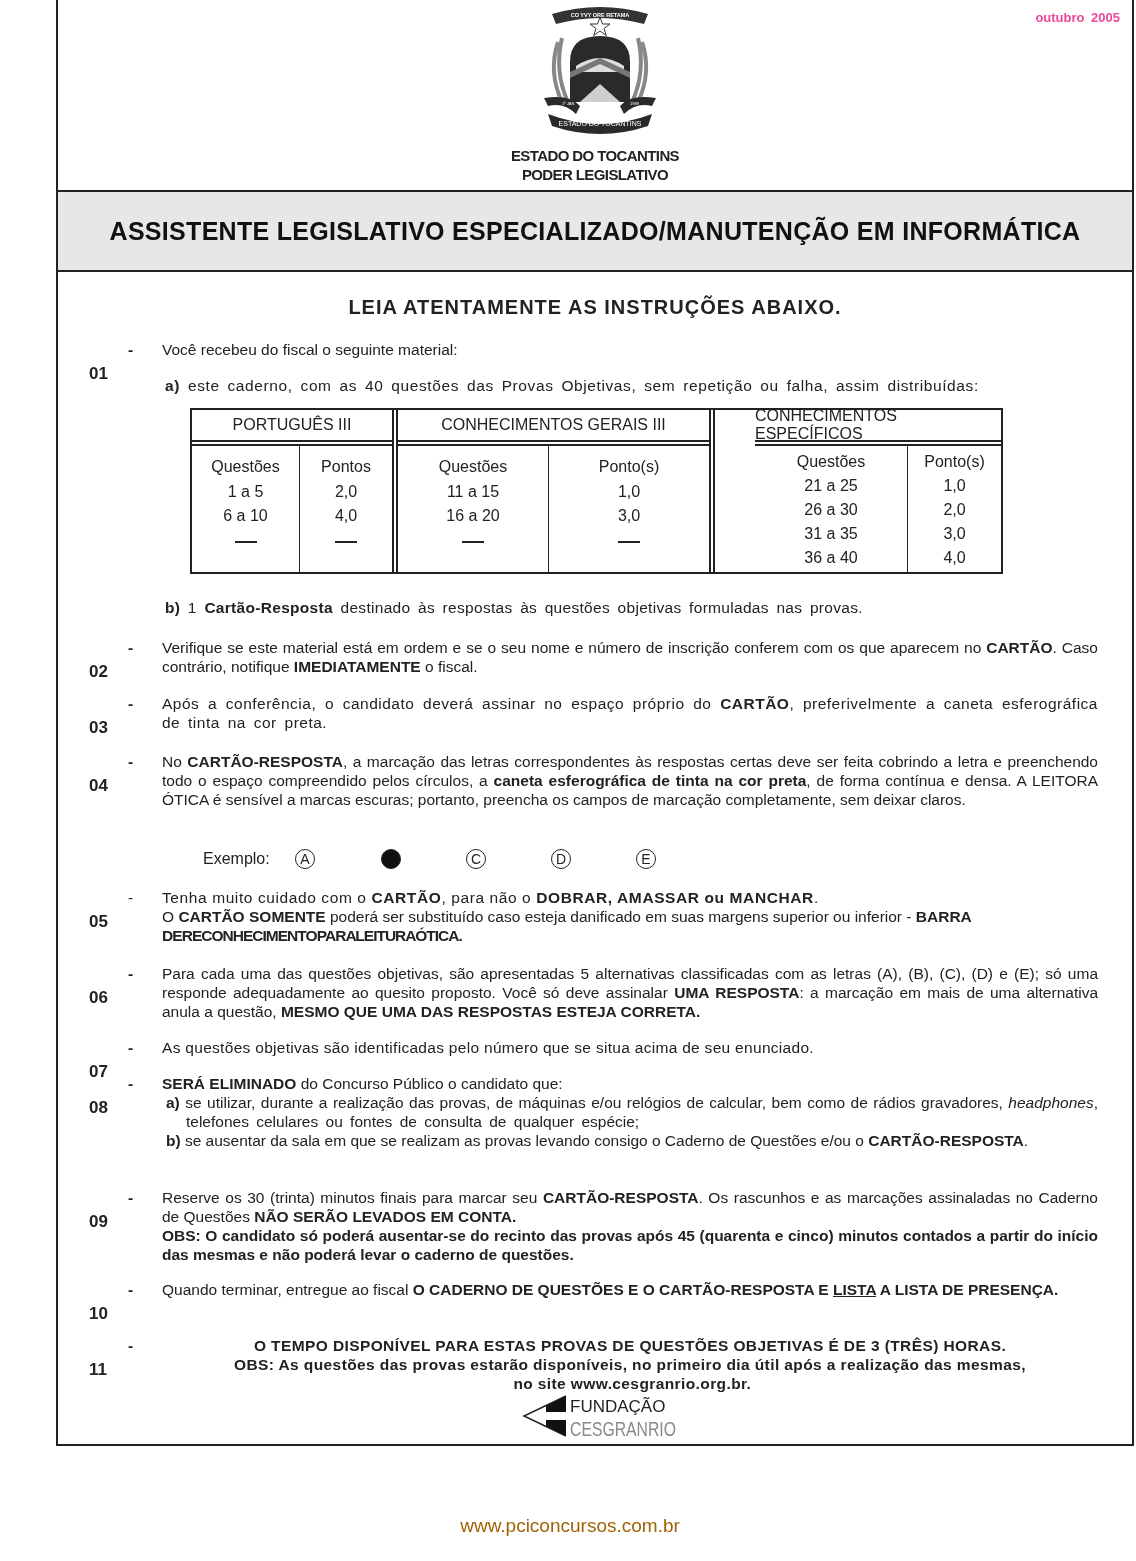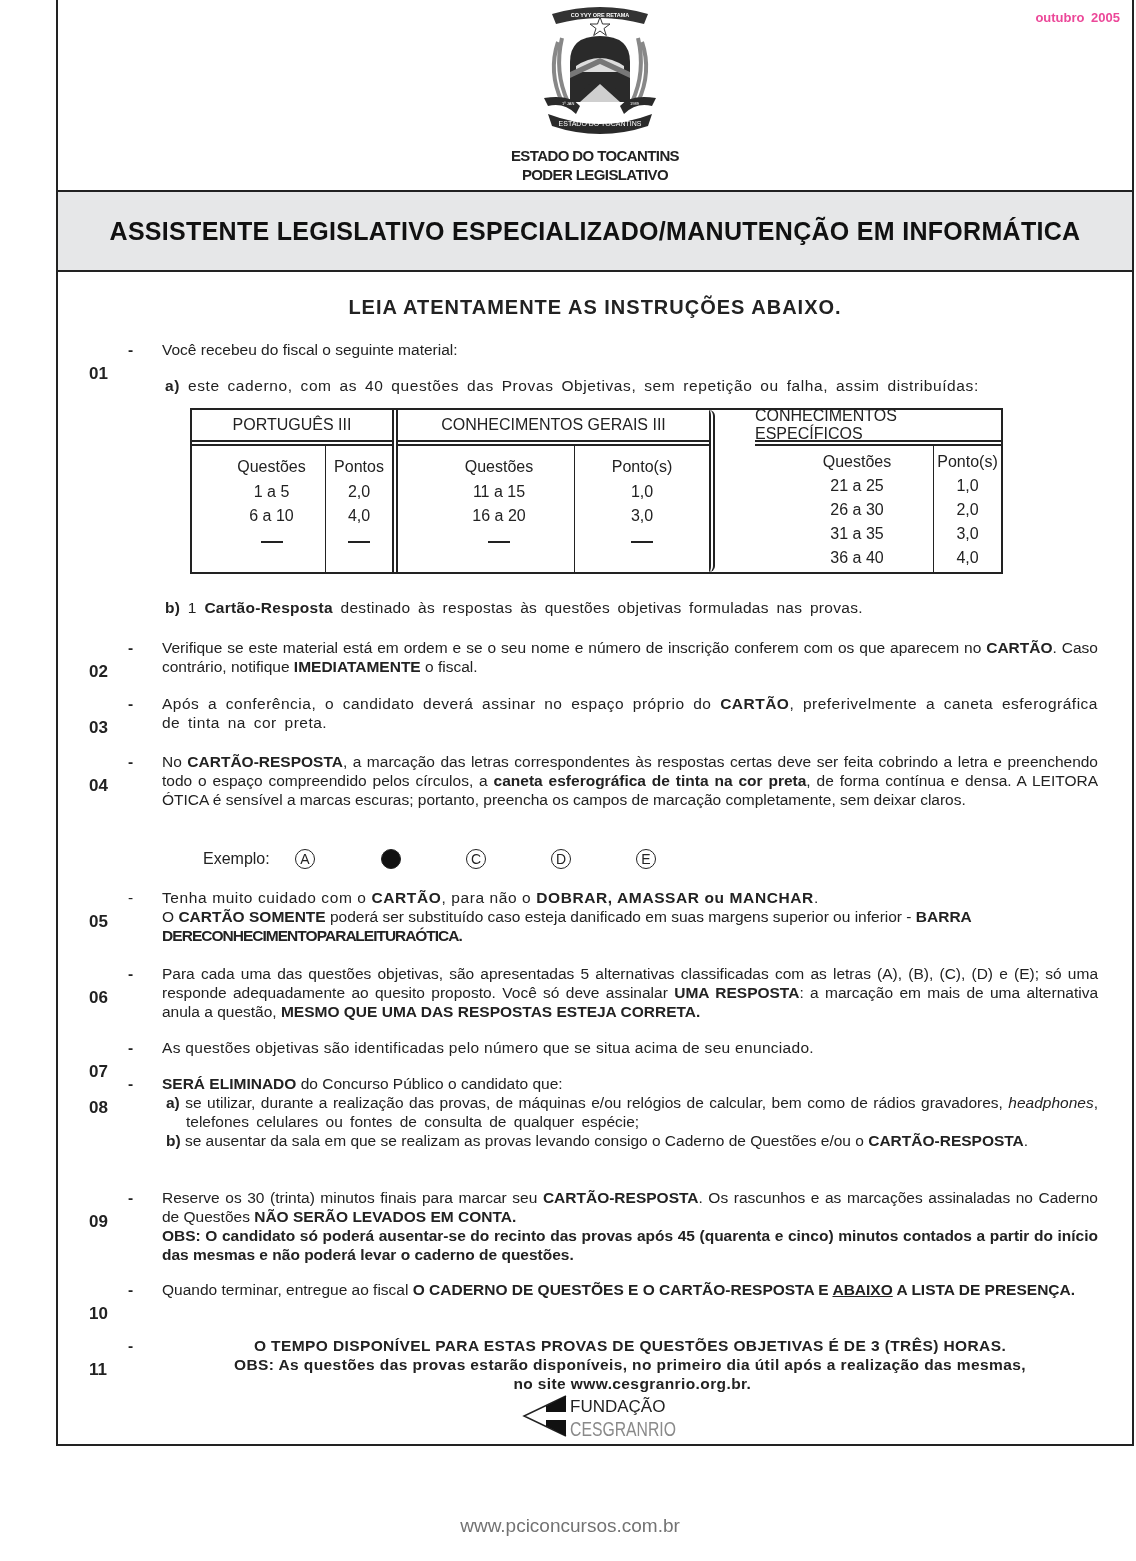--- a/index.html
+++ b/index.html
@@ -17,29 +17,29 @@
   .num { position:absolute; left:31px; font-weight:bold; font-size:17px;margin-top:24px; }
   .dash { position:absolute; left:70px; font-weight:bold; }
   .txt { position:absolute; left:104px; right:34px; text-align:justify; }
   .sub { position:absolute; left:107px; right:34px; }
   b { font-weight:bold; }
   .spread { letter-spacing:0.6px; word-spacing:3px; }
   .dist-wrap { position:absolute; left:132px; top:72px; width:813px; height:166px; border:2px solid #222; box-sizing:border-box; display:flex; }
   .grp { display:flex; flex-direction:column; border-right:6px double #222; box-sizing:border-box; }
   .grp:last-child { border-right:none; }
   .grp-head { height:30px; border-bottom:6px double #222; display:flex; align-items:center; justify-content:center; font-size:16px; }
-  .grp-body { flex:1; display:flex;margin-left:26px; }
+  .grp-body { flex:1; display:flex; }
   .col { flex:1; display:flex; flex-direction:column; align-items:center; padding-top:9px; font-size:16px; line-height:24.5px; }
   .col + .col { border-left:1.5px solid #222; }
   .dash-line { display:inline-block; width:22px; height:0; border-top:2px solid #222; margin-top:12px; }
   .example { position:absolute; left:145px; top:514px; font-size:16px; display:flex; align-items:center; }
   .bubble { display:inline-flex; width:20px; height:20px; border:1.4px solid #222; border-radius:50%; align-items:center; justify-content:center; font-size:14px; box-sizing:border-box; position:absolute; }
   .bubble.filled { background:#111; }
   .logo { position:absolute; left:460px; top:1392px; width:170px; height:48px; }
-  .watermark { position:absolute; left:460px; top:1515px; font-size:19px; color:#737373; width:220px; text-align:center; }
+  .watermark { position:absolute; left:460px; top:1515px; font-size:19px; color:#a16207; width:220px; text-align:center; }
   u { text-decoration:underline; }
 </style>
 </head>
 <body>
 
 <div class="page">
 
   <div class="header">
     <div class="date">outubro 2005</div>
 
@@ -99,21 +99,21 @@
             <span class="dash-line"></span>
           </div>
           <div class="col">
             <span>Pontos</span>
             <span>2,0</span>
             <span>4,0</span>
             <span class="dash-line"></span>
           </div>
         </div>
       </div>
-      <div class="grp" style="width:317px;border-radius:6px;">
+      <div class="grp" style="width:317px;">
         <div class="grp-head">CONHECIMENTOS GERAIS III</div>
         <div class="grp-body">
           <div class="col" style="flex:0 0 150px;">
             <span>Questões</span>
             <span>11 a 15</span>
             <span>16 a 20</span>
             <span class="dash-line"></span>
           </div>
           <div class="col">
             <span>Ponto(s)</span>
@@ -216,21 +216,21 @@
 
     <div class="item" style="top:852px;">
       <span class="num">09</span>
       <span class="dash">-</span>
       <span class="txt"><span>Reserve os 30 (trinta) minutos finais para marcar seu </span><b>CARTÃO-RESPOSTA</b><span>. Os rascunhos e as marcações assinaladas no Caderno de Questões </span><b>NÃO SERÃO LEVADOS EM CONTA.</b><br><b>OBS: O candidato só poderá ausentar-se do recinto das provas após 45 (quarenta e cinco) minutos contados a partir do início das mesmas e não poderá levar o caderno de questões.</b></span>
     </div>
 
     <div class="item" style="top:944px;">
       <span class="num">10</span>
       <span class="dash">-</span>
-      <span class="txt"><span>Quando terminar, entregue ao fiscal </span><b>O CADERNO DE QUESTÕES E O CARTÃO-RESPOSTA  E </b><b><u>ABAIXO</u></b><b> A LISTA DE PRESENÇA.</b></span>
+      <span class="txt"><span>Quando terminar, entregue ao fiscal </span><b>O CADERNO DE QUESTÕES E O CARTÃO-RESPOSTA  E </b><b><u>LISTA</u></b><b> A LISTA DE PRESENÇA.</b></span>
     </div>
 
     <div class="item" style="top:1000px;">
       <span class="num">11</span>
       <span class="dash">-</span>
       <span class="txt" style="text-align:center; letter-spacing:0.4px;"><b>O TEMPO DISPONÍVEL PARA ESTAS PROVAS DE QUESTÕES OBJETIVAS É DE 3 (TRÊS) HORAS.</b><br><b>OBS: As questões das provas estarão disponíveis, no primeiro dia útil após a realização das mesmas,</b><br>&nbsp;<b>no site www.cesgranrio.org.br.</b></span>
     </div>
   </div>
 
   <svg class="logo" viewBox="0 0 170 48">

